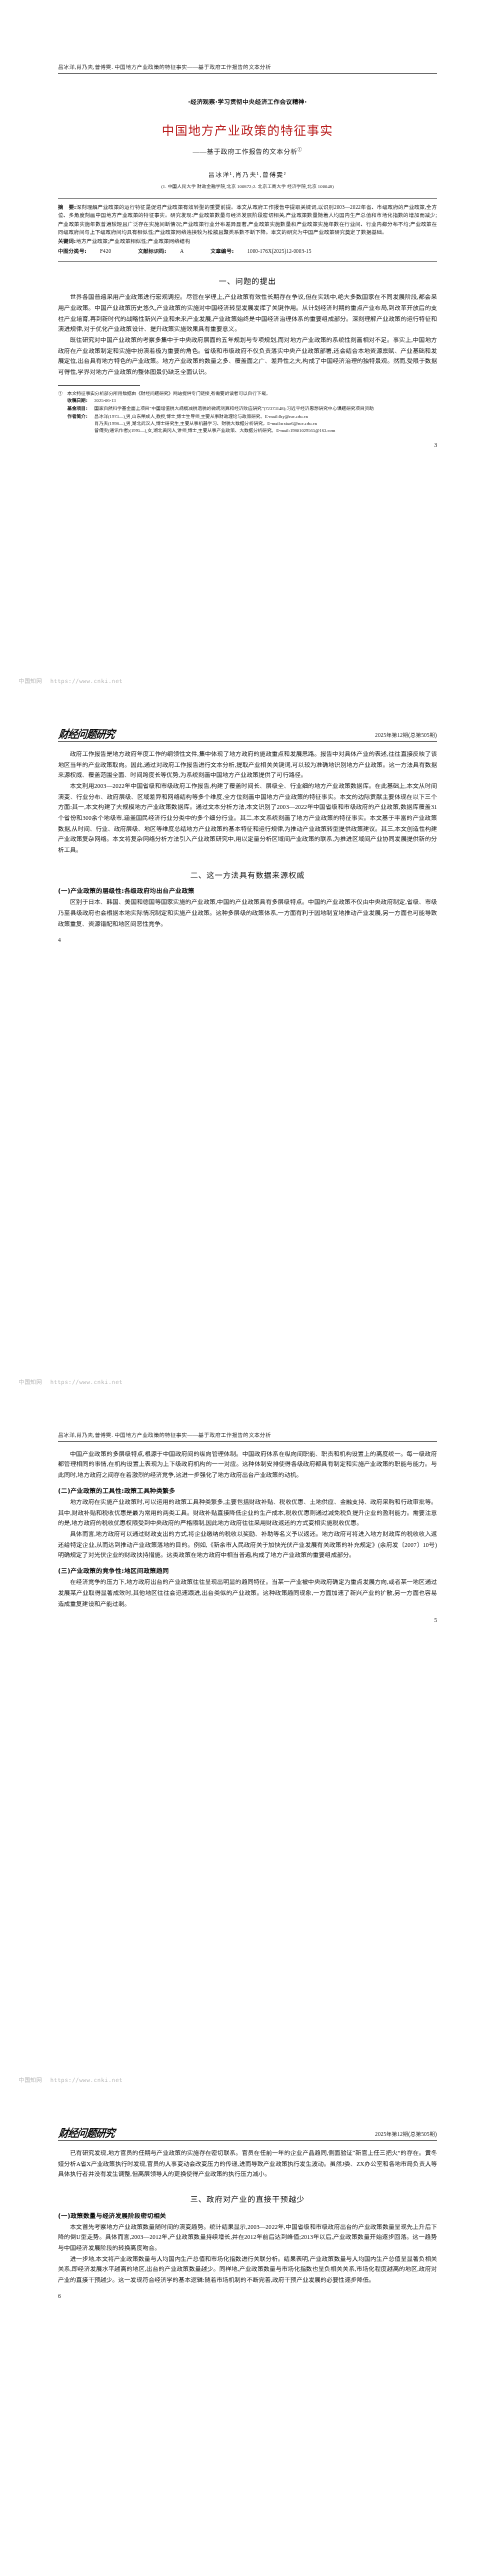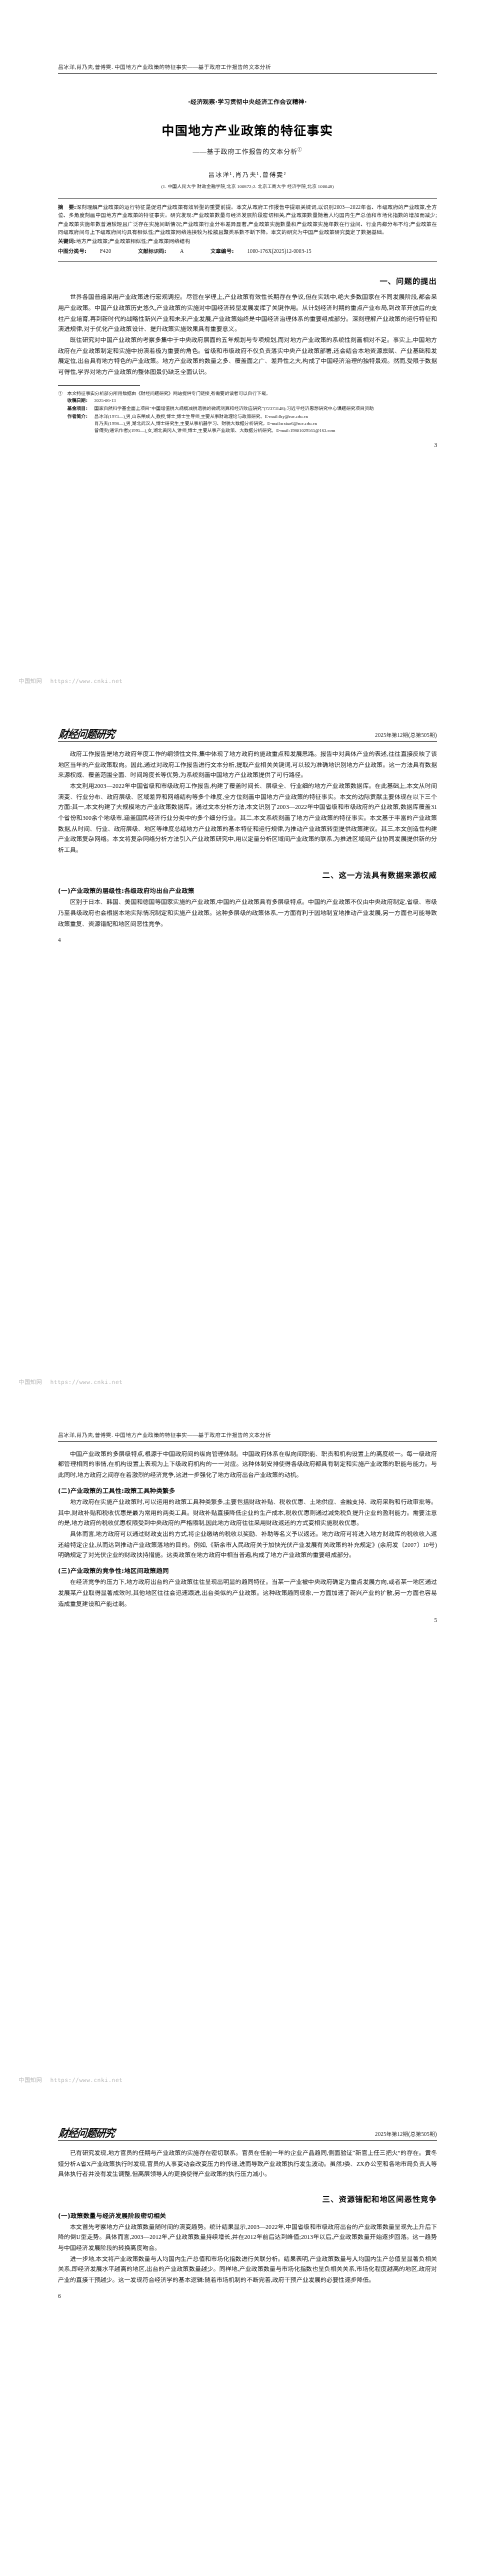--- a/index.html
+++ b/index.html
@@ -65,25 +65,25 @@
     font-family:"DejaVu Sans","Liberation Sans",sans-serif;
     font-weight:700;
     font-size:6px;
     letter-spacing:0.2px;
     margin-top:23px;
     color:#111;
   }
   h1.doc-title{
     text-align:center;
     font-family:"DejaVu Sans","Liberation Sans",sans-serif;
-    font-weight:700;
+    font-weight:400;
     font-size:12.4px;
     letter-spacing:0.8px;
     margin:15.5px 0 0;
-    color:#000000;
+    color:#b91c1c;
   }
   .doc-subtitle{
     text-align:center;
     font-size:6.7px;
     letter-spacing:0.3px;
     margin-top:7.2px;
     color:#1d1d1d;
   }
   .doc-subtitle sup{font-size:4.4px;}
   .authors{
@@ -109,23 +109,23 @@
     line-height:1.62;
     text-align:justify;
     text-justify:inter-ideograph;
     letter-spacing:0.1px;
   }
   .abstract-block .lbl{font-weight:700;font-family:"DejaVu Sans","Liberation Sans",sans-serif;}
   .abstract-block .meta span{margin-right:13.4px;}
 
   
   h2.sec{
-    text-align:right;
-    font-family:"DejaVu Sans","Liberation Sans",sans-serif;
-    font-weight:700;
+    text-align:center;
+    font-family:"DejaVu Sans","Liberation Sans",sans-serif;
+    font-weight:400;
     font-size:7.7px;
     letter-spacing:0.5px;
     margin:13.4px 0 6.2px;
     color:#0d0d0d;
   }
   h3.subsec{
     font-family:"DejaVu Sans","Liberation Sans",sans-serif;
     font-weight:700;
     font-size:6.2px;
     letter-spacing:0.2px;
@@ -301,21 +301,21 @@
   <div class="page-inner">
     <div class="jrnhead">
       <span class="logo">财经问题研究</span>
       <span class="issue">2025年第12期(总第505期)</span>
     </div>
     <div class="jrnhead-rule"></div>
 
     <div style="height:7.2px;"></div>
     <p class="body">已有研究发现,地方官员的任期与产业政策的实施存在密切联系。官员在任前一年的企业产品趋同,侧面验证“新官上任三把火”的存在。黄冬娅分析A省X产业政策执行时发现,官员的人事变动会改变压力的传递,进而导致产业政策执行发生波动。虽然J委、ZX办公室和各地市局负责人等具体执行者并没有发生调整,但高层领导人的更换使得产业政策的执行压力减小。</p>
 
-    <h2 class="sec">三、资源错配和地区间恶性竞争</h2>
+    <h2 class="sec">三、政府对产业的直接干预越少</h2>
     <h3 class="subsec">(一)政策数量与经济发展阶段密切相关</h3>
     <p class="body">本文首先考察地方产业政策数量随时间的演变趋势。统计结果显示,2003—2022年,中国省级和市级政府出台的产业政策数量呈现先上升后下降的倒U型走势。具体而言,2003—2012年,产业政策数量持续增长,并在2012年前后达到峰值;2013年以后,产业政策数量开始逐步回落。这一趋势与中国经济发展阶段的转换高度吻合。</p>
     <p class="body">进一步地,本文将产业政策数量与人均国内生产总值和市场化指数进行关联分析。结果表明,产业政策数量与人均国内生产总值呈显著负相关关系,即经济发展水平越高的地区,出台的产业政策数量越少。同样地,产业政策数量与市场化指数也呈负相关关系,市场化程度越高的地区,政府对产业的直接干预越少。这一发现符合经济学的基本逻辑:随着市场机制的不断完善,政府干预产业发展的必要性逐步降低。</p>
 
     <div class="folio left">6</div>
   </div>
 
 </section>
 
 

